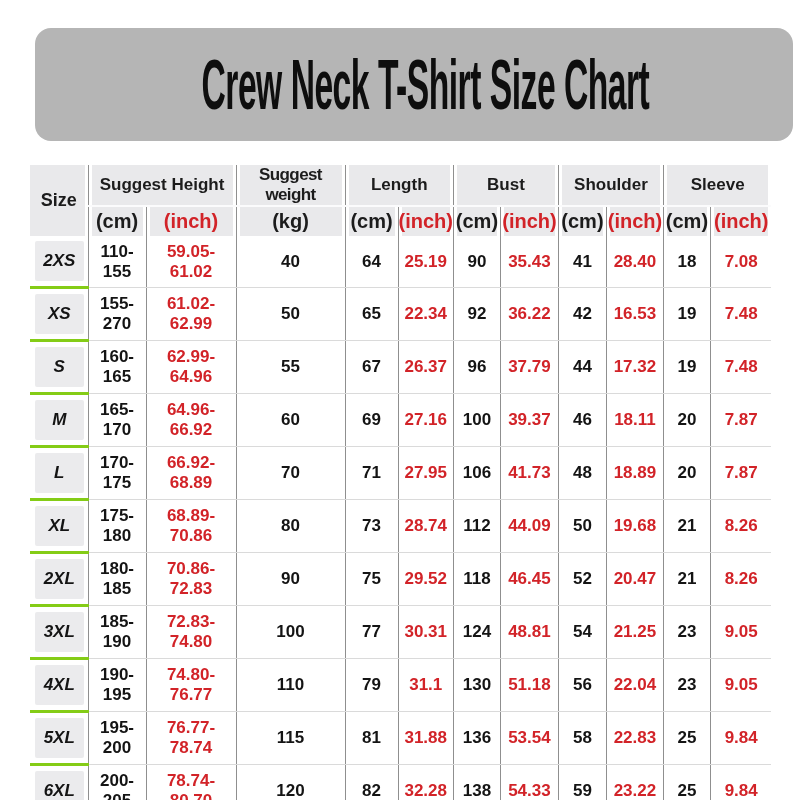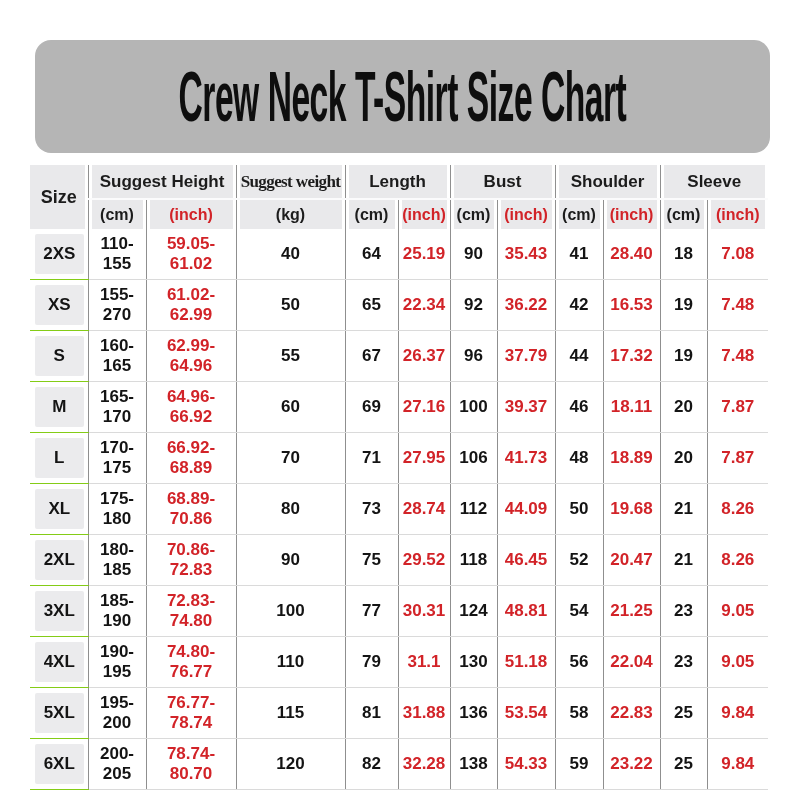--- a/index.html
+++ b/index.html
@@ -12,28 +12,29 @@
     width: 804px;
     height: 800px;
     position: relative;
     overflow: hidden;
   }
 
   
   .banner {
     position: absolute;
     left: 35px;
-    top: 40px;
+    top: 28px;
     width: 735px;
     height: 113px;
     background: #b5b5b5;
     border-radius: 16px;
     display: flex;
     align-items: center;
     justify-content: center;
+    padding-left: 23px;
   }
   .banner .title {
     font-size: 70px;
     font-weight: bold;
     color: #0e0e0e;
     letter-spacing: -1px;
     white-space: nowrap;
     transform: scaleX(0.48);
     transform-origin: center;
   }
@@ -56,23 +57,23 @@
     vertical-align: middle;
   }
   tr.group-row { height: 34px; }
   tr.unit-row  { height: 30px; }
 
   th.grp {
     font-size: 17px;
     box-shadow: inset 3px 0 0 #ffffff, inset -3px 0 0 #ffffff;
     border-bottom: 2px solid #fbfbfc;
   }
-  th.tight { letter-spacing: -0.6px; font-family: Liberation Serif, serif; }
+  th.tight { letter-spacing: -0.6px; }
   th.unit {
-    font-size: 16px;
+    font-size: 20px;
     box-shadow: inset 3px 0 0 #ffffff, inset -3px 0 0 #ffffff;
     margin-left: 48px;
   }
   th.size-h {
     font-size: 18px;
     box-shadow: inset -3px 0 0 #ffffff;
     margin-top: 20px;
   }
 
   .bl { border-left: 1px solid #8f8f8f; }
@@ -82,21 +83,21 @@
     text-align: center;
     vertical-align: middle;
     font-size: 17px;
     font-weight: bold;
     color: #141414;
     background: #ffffff;
     border-bottom: 1px solid #dadada;
     padding: 0;
   }
   tbody td.red { color: #d22328; }
-  tbody td.size-td { border-bottom: 1px solid #84cc16; }
+  tbody td.size-td { border-bottom: 3px solid #84cc16; font-style: italic; }
 
   .size-block {
     background: #ebebed;
     border-radius: 2px;
     margin: 5px 4px 5px 5px;
     height: 40px;
     line-height: 40px;
     text-align: center;
     font-size: 17px;
     font-weight: bold;

